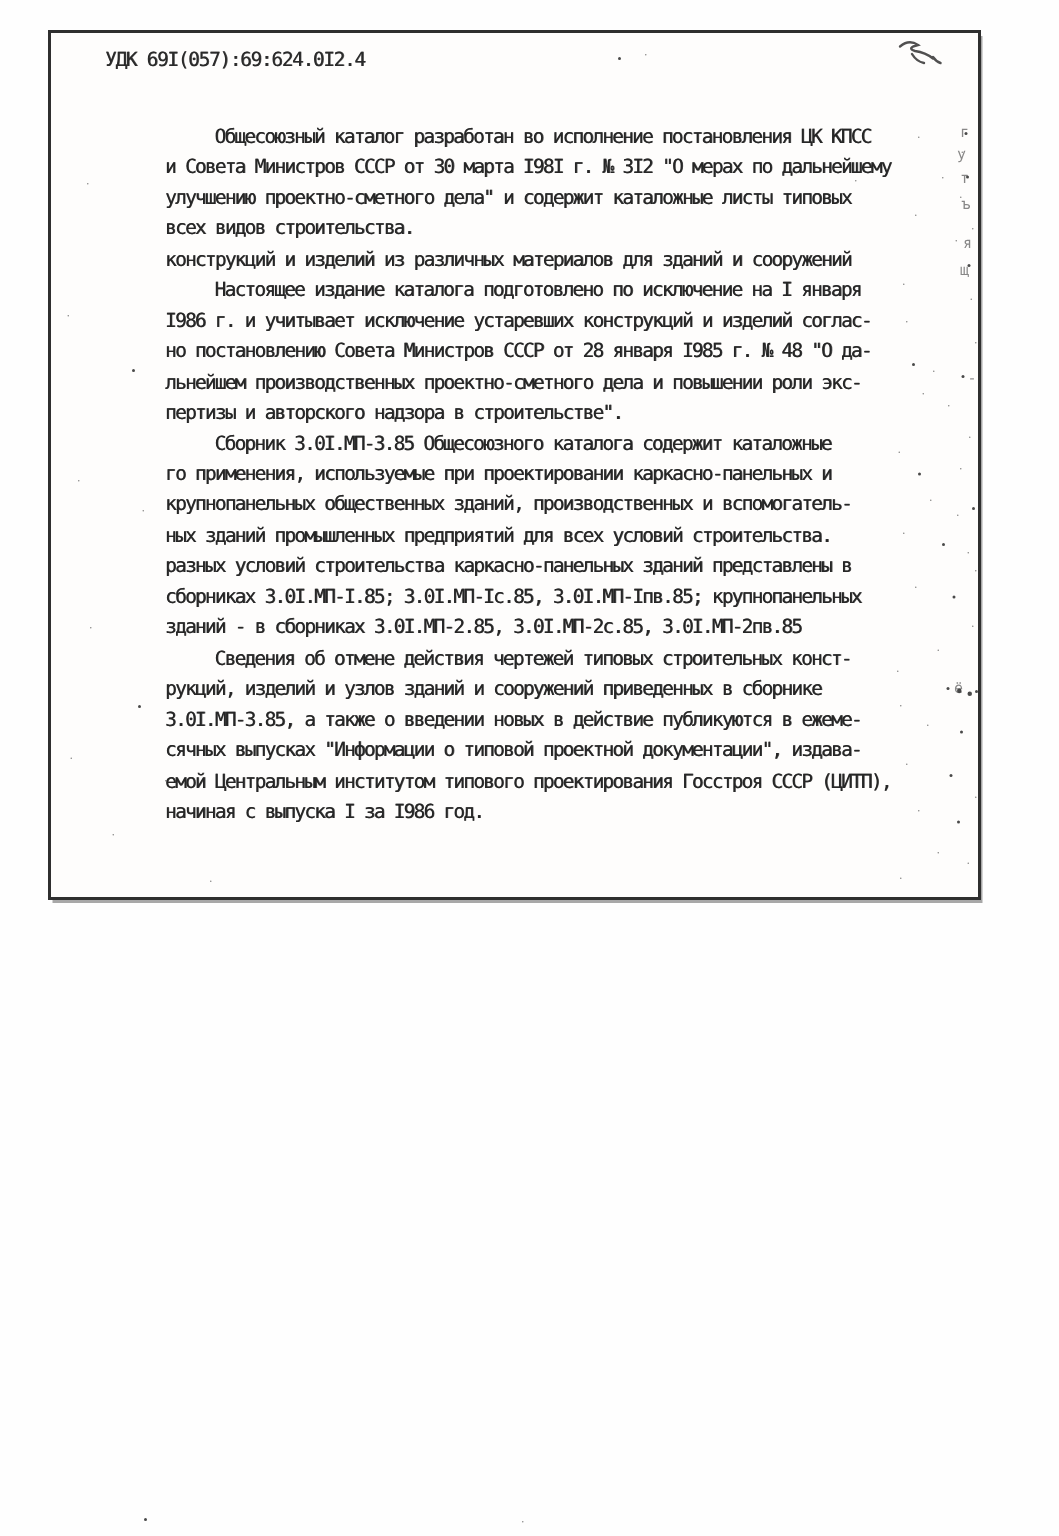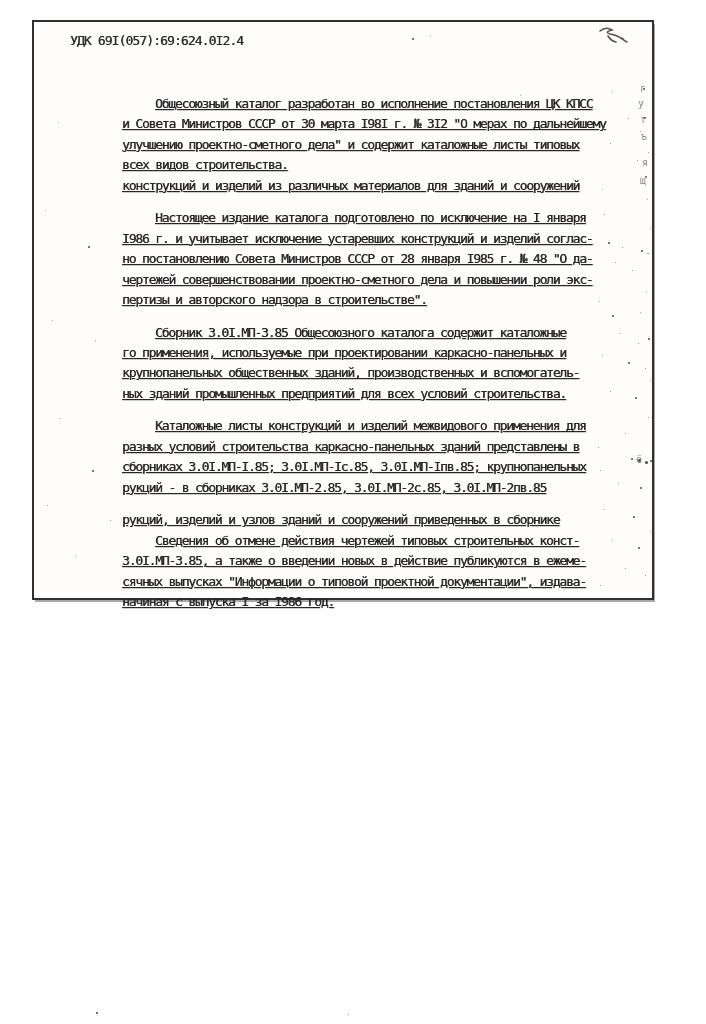--- a/index.html
+++ b/index.html
@@ -25,21 +25,21 @@
     color:#2a2a2a;
     text-shadow:0.4px 0.3px 0 rgba(42,42,42,0.75);
     white-space:nowrap;
   }
   .doc{
     position:absolute;left:76px;top:60px;width:496px;
     color:#262626;
     font-size:13px;letter-spacing:-1.2px;line-height:20.45px;
     text-shadow:0.4px 0.3px 0 rgba(38,38,38,0.78);
   }
-  .para{margin:12px;padding:0;text-decoration:underline;}
+  .para{margin:0;padding:0;}
   .line{white-space:nowrap;}
   .line.indent{padding-left:33px;}
   
   .smudge{position:absolute;left:560px;top:1px;opacity:0.85;}
   
   .speck{position:absolute;background:#1c1c1c;border-radius:50%;}
   .mark{
     position:absolute;color:#3a3a3a;opacity:0.6;font-size:10px;
     font-family:"DejaVu Sans Mono","Liberation Mono",monospace;
     line-height:10px;
@@ -59,40 +59,40 @@
           <div class="line indent">Общесоюзный каталог разработан во исполнение постановления ЦК КПСС</div>
           <div class="line">и Совета Министров СССР от 30 марта I98I г. № 3I2 "О мерах по дальнейшему</div>
           <div class="line">улучшению проектно-сметного дела" и содержит каталожные листы типовых</div>
           <div class="line">всех видов строительства.</div>
           <div class="line">конструкций и изделий из различных материалов для зданий и сооружений</div>
         </div>
         <div class="para">
           <div class="line indent">Настоящее издание каталога подготовлено по исключение на I января</div>
           <div class="line">I986 г. и учитывает исключение устаревших конструкций и изделий соглас-</div>
           <div class="line">но постановлению Совета Министров СССР от 28 января I985 г. № 48 "О да-</div>
-          <div class="line">чертежей совершенствовании проектно-сметного дела и повышении роли экс-</div>
+          <div class="line">льнейшем производственных проектно-сметного дела и повышении роли экс-</div>
           <div class="line">пертизы и авторского надзора в строительстве".</div>
         </div>
         <div class="para">
           <div class="line indent">Сборник 3.0I.МП-3.85 Общесоюзного каталога содержит каталожные</div>
           <div class="line">го применения, используемые при проектировании каркасно-панельных и</div>
           <div class="line">крупнопанельных общественных зданий, производственных и вспомогатель-</div>
           <div class="line">ных зданий промышленных предприятий для всех условий строительства.</div>
         </div>
         <div class="para">
-          <div class="line indent">Каталожные листы конструкций и изделий межвидового применения для</div>
           <div class="line">разных условий строительства каркасно-панельных зданий представлены в</div>
           <div class="line">сборниках 3.0I.МП-I.85; 3.0I.МП-Iс.85, 3.0I.МП-Iпв.85; крупнопанельных</div>
-          <div class="line">рукций - в сборниках 3.0I.МП-2.85, 3.0I.МП-2с.85, 3.0I.МП-2пв.85</div>
+          <div class="line">зданий - в сборниках 3.0I.МП-2.85, 3.0I.МП-2с.85, 3.0I.МП-2пв.85</div>
         </div>
         <div class="para">
+          <div class="line indent">Сведения об отмене действия чертежей типовых строительных конст-</div>
           <div class="line">рукций, изделий и узлов зданий и сооружений приведенных в сборнике</div>
-          <div class="line indent">Сведения об отмене действия чертежей типовых строительных конст-</div>
           <div class="line">3.0I.МП-3.85, а также о введении новых в действие публикуются в ежеме-</div>
           <div class="line">сячных выпусках "Информации о типовой проектной документации", издава-</div>
+          <div class="line">емой Центральным институтом типового проектирования Госстроя СССР (ЦИТП),</div>
           <div class="line">начиная с выпуска I за I986 год.</div>
         </div>
       </div>
 
     <svg class="smudge" width="60" height="30" viewBox="0 0 60 30">
       <path d="M6 8 q6 -5 12 -1 q-8 2 -2 4 q7 1 12 5 m-14 -3 q3 5 8 6 m6 -4 q2 3 5 4" fill="none" stroke="#333" stroke-width="1.6" stroke-linecap="round"></path>
     </svg>
 
   </div>
 

